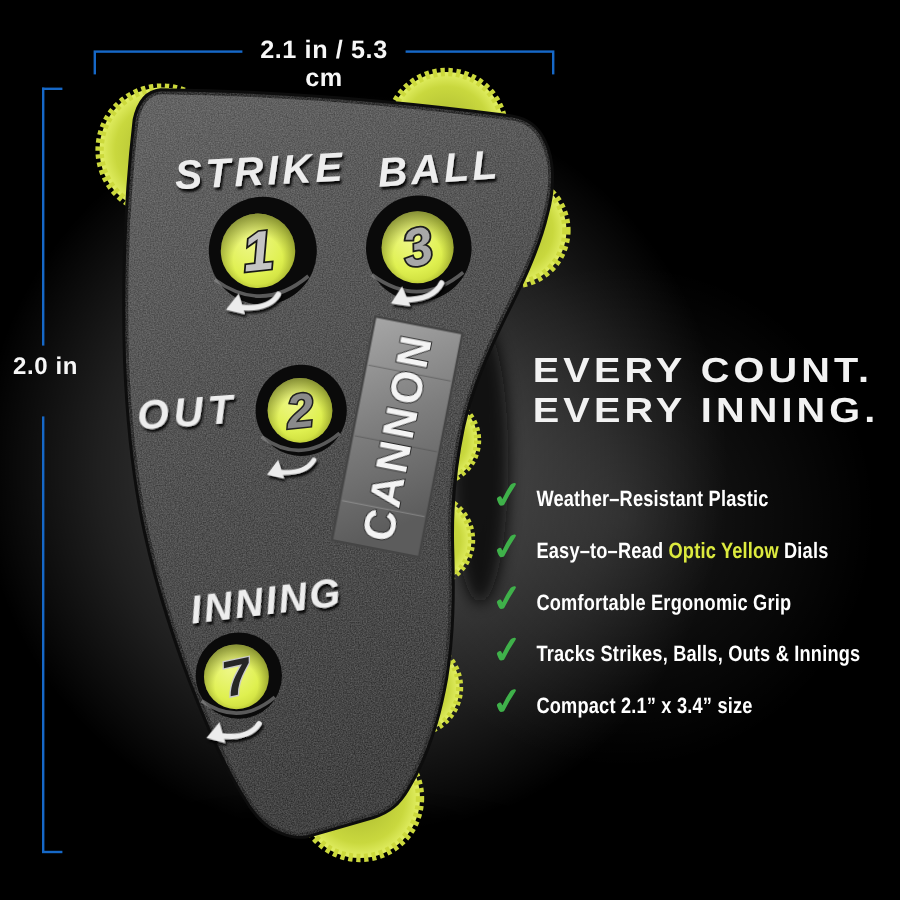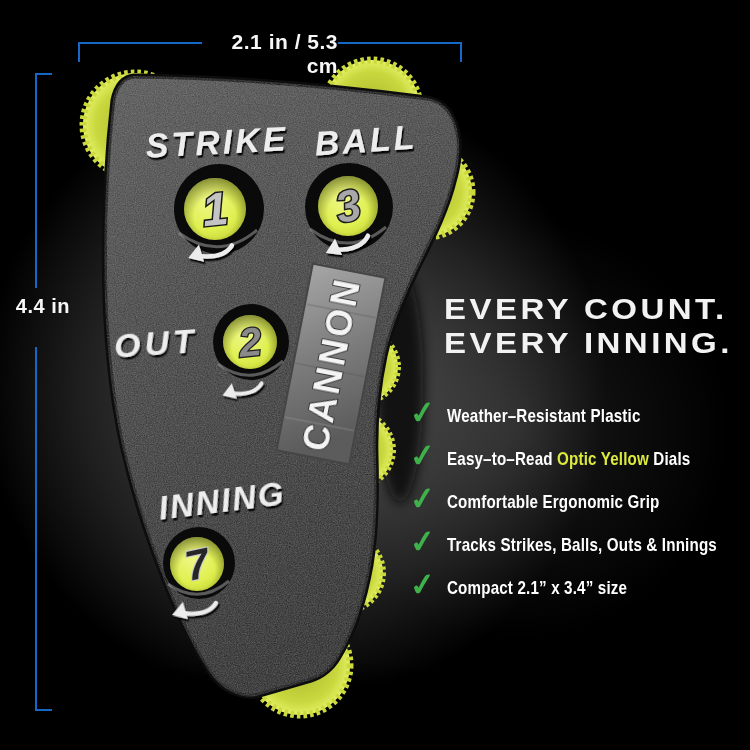--- a/index.html
+++ b/index.html
@@ -11,21 +11,21 @@
   .glow{
     position:absolute;inset:0;pointer-events:none;
     background:
       radial-gradient(circle 410px at 295px 390px, rgba(255,255,255,0.34), rgba(255,255,255,0.12) 52%, rgba(0,0,0,0) 76%),
       radial-gradient(circle 300px at 520px 430px, rgba(255,255,255,0.10), rgba(0,0,0,0) 70%);
   }
   
   .dim-line{position:absolute;background:#1668c7;}
   .dim-label{
     position:absolute;color:#f7f7f7;font-weight:bold;
-    font-size:21px;text-align:right;letter-spacing:0.5px;
+    font-size:21px;text-align:center;letter-spacing:0.5px;
   }
   .dim-label.vert{font-size:20px;line-height:24px;}
   
   #product{position:absolute;left:0;top:0;}
   
   .headline{
     position:absolute;left:444px;top:292px;color:#f2f2f2;
     font-weight:800;font-size:29px;line-height:34px;letter-spacing:3px;
     transform:scaleX(1.14);transform-origin:left top;white-space:nowrap;
   }
@@ -52,21 +52,21 @@
   <div class="dim-line" style="left:80px;top:42px;width:122px;height:2px;"></div>
   <div class="dim-label" style="left:202px;top:30px;width:136px;">2.1 in / 5.3 cm</div>
   <div class="dim-line" style="left:338px;top:42px;width:122px;height:2px;"></div>
   <div class="dim-line" style="left:460px;top:42px;width:2px;height:20px;"></div>
 </div>
 
 <div>
   <div class="dim-line" style="left:35px;top:73px;width:17px;height:2px;"></div>
   <div class="dim-line" style="left:35px;top:73px;width:2px;height:215px;"></div>
   <div class="dim-label vert" style="left:6px;top:294px;width:64px;">
-    <div>4.4 in</div>
+    <div>2.0 in</div>
   </div>
   <div class="dim-line" style="left:35px;top:347px;width:2px;height:363px;"></div>
   <div class="dim-line" style="left:35px;top:709px;width:17px;height:2px;"></div>
 </div>
 
 <svg id="product" width="750" height="750" viewBox="0 0 750 750">
   <defs>
     <linearGradient id="bodyGrad" x1="0" y1="0" x2="0.3" y2="1">
       <stop offset="0" stop-color="#4a4a4a"></stop>
       <stop offset="0.5" stop-color="#333333"></stop>

